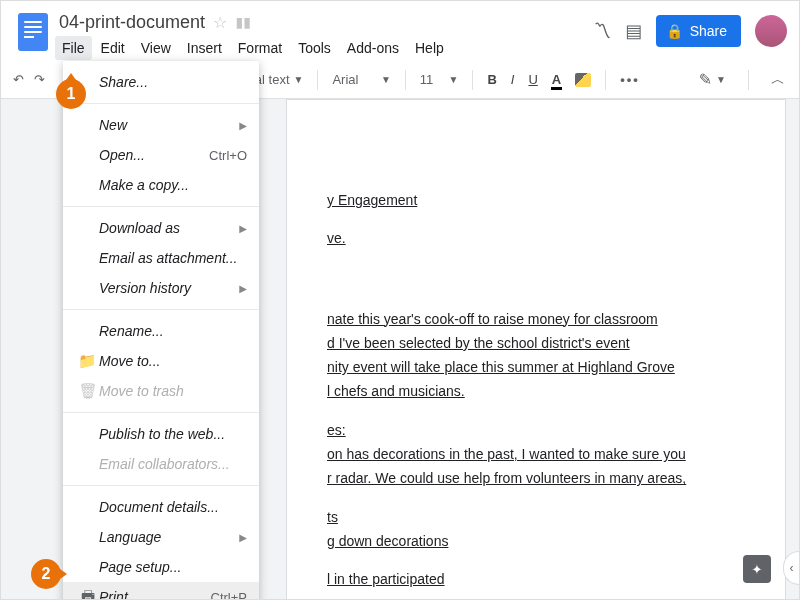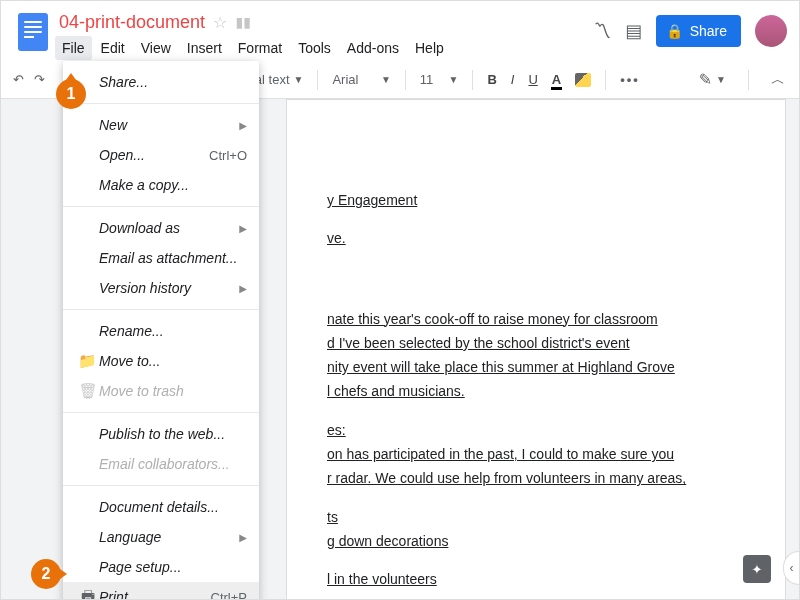--- a/index.html
+++ b/index.html
@@ -6,21 +6,21 @@
   body { font-family: Arial, sans-serif; font-size: 13px; color: #5f6368; background: #fff; width: 800px; height: 600px; overflow: hidden; position: relative; border: 1px solid #ddd; }
 
   
   .header { display: flex; align-items: flex-start; padding: 8px 12px 0 12px; height: 60px; }
   .logo-area { width: 40px; display: flex; align-items: flex-start; justify-content: center; padding-top: 4px;}
   .logo { width: 30px; height: 38px; background: #4285f4; border-radius: 3px; position: relative; }
   .logo::before { content: ""; position: absolute; top: 8px; left: 6px; right: 6px; height: 2px; background: #fff; box-shadow: 0 5px 0 #fff, 0 10px 0 #fff; border-radius:1px;}
   .logo::after { content:""; position:absolute; top:23px; left:6px; width:10px; height:2px; background:#fff;}
   .title-area { flex: 1; }
   .title-row { display: flex; align-items: center; gap: 8px; padding-left: 6px; height:26px;}
-  .doc-title { font-size: 18px; color: #ef4444; }
+  .doc-title { font-size: 18px; color: #404040; }
   .star-icon, .folder-icon { color: #c6c6c6; font-size: 16px; }
   .folder-icon{font-size:14px;}
   .menu-bar { display: flex; gap: 2px; padding-left: 2px; margin-top:1px;}
   .menu-item { padding: 4px 7px; font-size: 14px; color: #202124; cursor: pointer; border-radius:3px;}
   .menu-item.active { background: #e8eaed; }
   .header-right { display: flex; align-items: center; gap: 14px; padding-top: 6px; }
   .trending-icon, .comment-box-icon { color: #5f6368; font-size: 18px; }
   .share-btn { background: #1a73e8; color: #fff; border: none; border-radius: 4px; padding: 8px 14px 8px 10px; font-size: 14px; font-weight: 500; display: flex; align-items: center; gap: 6px; cursor:pointer;}
   .avatar { width: 32px; height: 32px; border-radius: 50%; background: linear-gradient(#c69,#a57); }
 
@@ -153,27 +153,27 @@
       <div class="sp"></div>
       <div class="sp"></div>
       <div class="sp"></div>
       <div class="sp"></div>
       <p>nate this year's cook-off to raise money for classroom</p>
       <p>d I've been selected by the school district's event</p>
       <p>nity event will take place this summer at Highland Grove</p>
       <p>l chefs and musicians.</p>
       <div class="sp"></div>
       <p>es:</p>
-      <p>on has participated in the past, I could to make sure you</p>
+      <p>on has decorations in the past, I wanted to make sure you</p>
       <p>r radar. We could use help from volunteers in many areas,</p>
       <div class="sp"></div>
       <p>ts</p>
       <p>g down decorations</p>
       <div class="sp"></div>
-      <p>l in the volunteers</p>
+      <p>l in the participated</p>
       <div class="sp"></div>
     </div>
   <div class="explore-btn">✦</div>
   <div class="side-tab">‹</div>
 </div>
 
 <div class="dropdown" id="fileMenu">
     <div class="dd-item">
       <span class="dd-icon"></span>
       <span class="dd-label">Share...</span>

